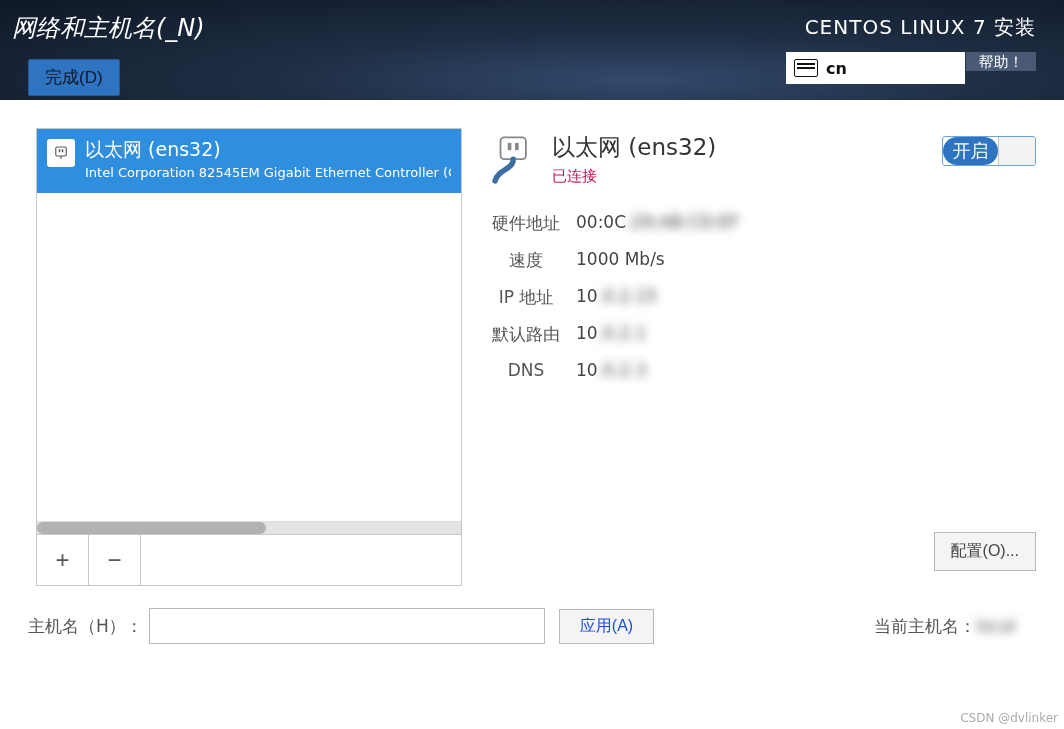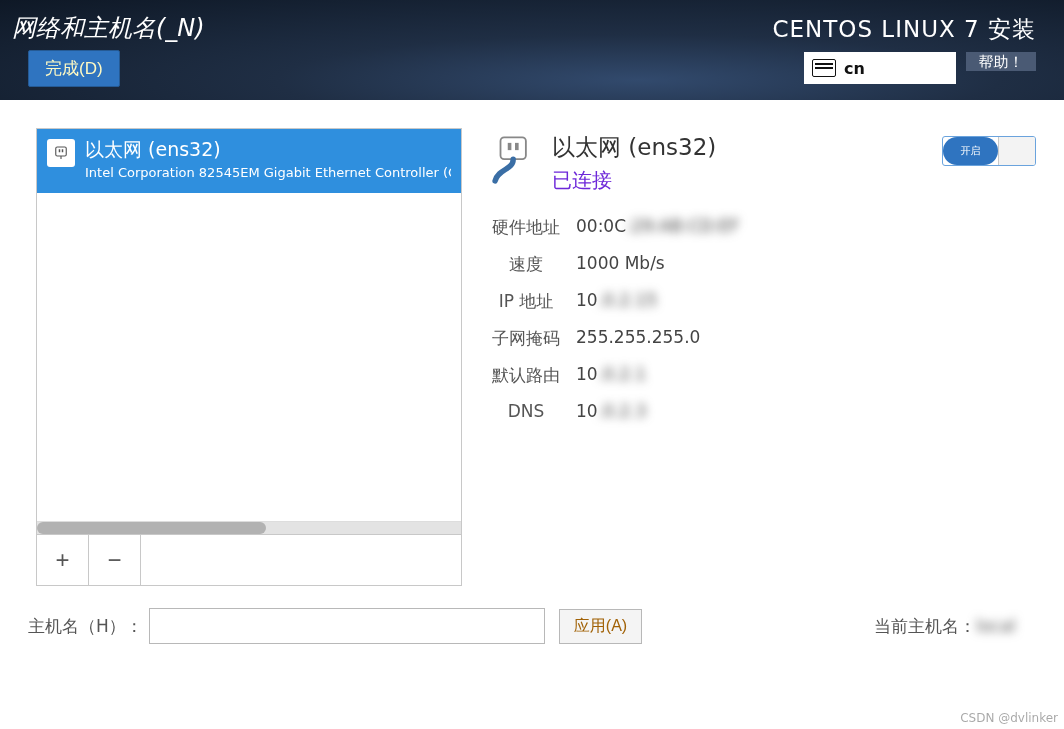--- a/index.html
+++ b/index.html
@@ -21,41 +21,41 @@
   .topbar .title {
     position: absolute;
     left: 12px;
     top: 12px;
     font-size: 24px;
     font-style: italic;
   }
   .topbar .done-btn {
     position: absolute;
     left: 28px;
-    top: 50px;
+    top: 59px;
     background: #2f74c0;
     border: 1px solid #255a94;
-    color: #fef9c3;
+    color: #0f172a;
     font-size: 17px;
     padding: 6px 16px;
     border-radius: 2px;
     cursor: pointer;
   }
   .topbar .right-title {
     position: absolute;
     right: 28px;
     top: 14px;
-    font-size: 23px;
+    font-size: 20px;
     letter-spacing: 1px;
   }
   .topbar .lang-box {
     position: absolute;
-    right: 108px;
+    right: 99px;
     top: 52px;
-    width: 152px;
+    width: 179px;
     height: 32px;
     background: #fff;
     color: #111;
     display: flex;
     align-items: center;
     padding: 0 8px;
     box-sizing: border-box;
   }
   .topbar .lang-box .kbd-icon {
     width: 22px; height: 16px; border: 1.5px solid #111; border-radius: 2px; margin-right: 8px; position: relative;
@@ -154,34 +154,34 @@
     display: flex;
     align-items: flex-start;
   }
   .plug-icon-big {
     width: 58px; height: 58px;
     margin-right: 8px;
     flex-shrink: 0;
   }
   .plug-icon-big svg { width: 58px; height: 58px; }
   .detail-title { font-size: 23px; color: #333; }
-  .detail-status { font-size: 20px; color: #6d28d9; margin-top: 4px; font-family: Liberation Mono, monospace; }
+  .detail-status { font-size: 15px; color: #be185d; margin-top: 4px; font-family: Liberation Mono, monospace; }
 
   .toggle {
     position: absolute;
     right: 28px;
     top: 36px;
     width: 92px; height: 28px;
     border: 1px solid #6aa3dd;
     border-radius: 3px;
     display: flex;
     overflow: hidden;
     cursor: pointer;
   }
-  .toggle .on { flex:1; background:#2f74c0; color:#fff; font-size:10px; display:flex; align-items:center; justify-content:center;border-radius:14px; }
+  .toggle .on { flex:1; background:#2f74c0; color:#fff; font-size:18px; display:flex; align-items:center; justify-content:center;border-radius:14px; }
   .toggle .knob { width: 36px; background:#f3f3f3; border-left:1px solid #c8c8c8; }
 
   .info-table {
     margin-top: 22px;
   }
   .info-row {
     display: flex;
     margin-bottom: 14px;
     font-size: 17px;
     color: #555;
@@ -225,24 +225,24 @@
     width: 378px;
     height: 34px;
     border: 1px solid #b8b8b8;
     padding: 0 8px;
     font-size: 15px;
     margin-right: 14px;
   }
   .host-row .apply-btn {
     background: #f4f4f4;
     border: 1px solid #b8b8b8;
-    padding: 6px 14px;
+    padding: 6px 20px;
     font-size: 16px;
     cursor: pointer;
-    color: #a16207;
+    color: #1d4ed8;
   }
   .host-row .spacer { flex:1; }
   .host-row .cur-label { }
   .host-row .cur-val { min-width: 60px; }
 
   .watermark {
     position: absolute;
     right: 6px;
     bottom: 4px;
     font-size: 12px;
@@ -318,43 +318,40 @@
         <div class="label">速度</div>
         <div class="value">1000 Mb/s</div>
       </div>
       <div class="info-row">
         <div class="label">IP 地址</div>
         <div class="value">
           <span>10</span><span class="blur">.0.2.15</span>
         </div>
       </div>
       <div class="info-row">
-        <div class="label">子网掩码</div>
-        <div class="value">255.255.255.0</div>
-      </div>
-      <div class="info-row">
         <div class="label">默认路由</div>
         <div class="value">
           <span>10</span><span class="blur">.0.2.1 </span>
         </div>
       </div>
       <div class="info-row">
         <div class="label">DNS</div>
         <div class="value">
           <span>10</span><span class="blur">.0.2.3 </span>
         </div>
       </div>
     </div>
   </div>
 
   <div class="toggle">
     <div class="on">开启</div>
     <div class="knob"></div>
   </div>
 
+  <button class="config-btn">配置(O)...</button>
 
 </div>
 
 <div class="host-row">
   <span class="hn-label">主机名（H）：</span>
   <input type="text" value="" style="">
   <button class="apply-btn">应用(A)</button>
   <span class="spacer"></span>
   <span class="cur-label">当前主机名：</span>
   <span class="cur-val blur">local</span>

